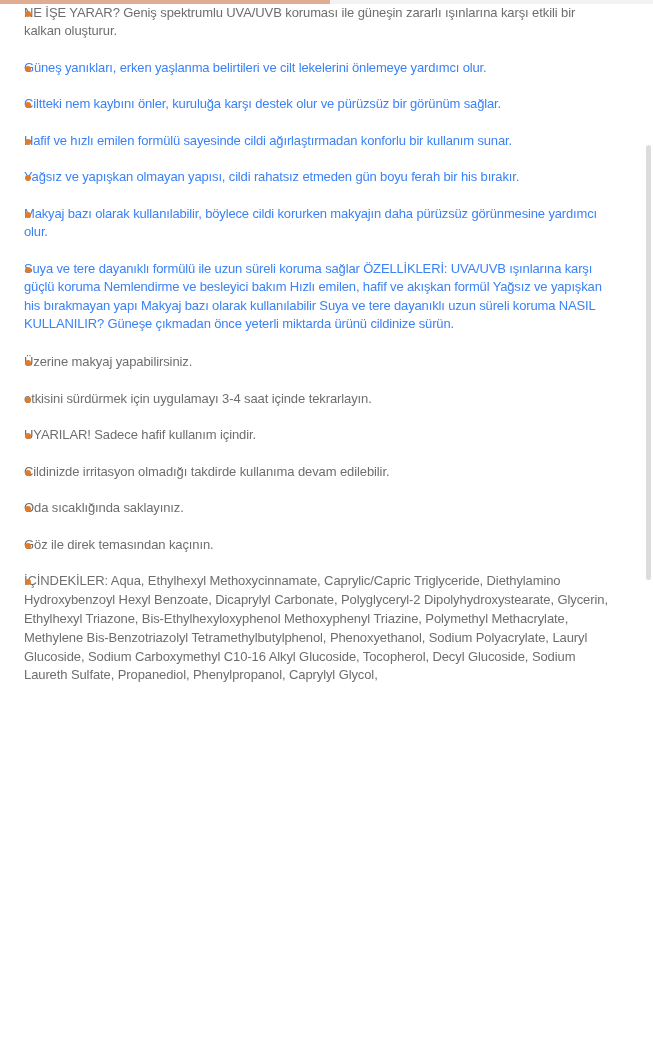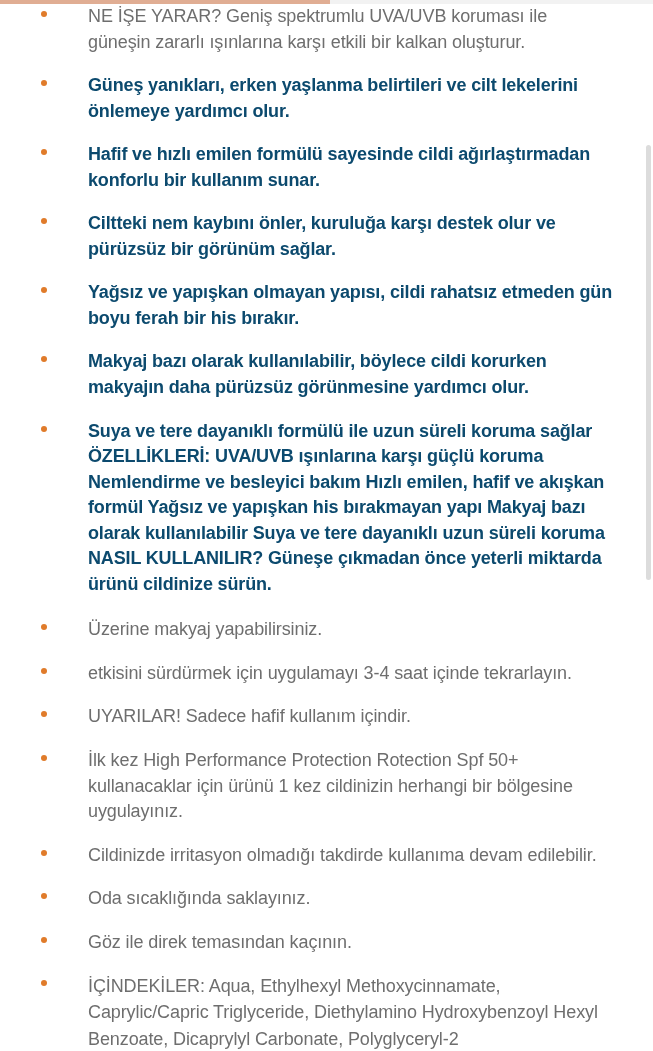--- a/index.html
+++ b/index.html
@@ -68,43 +68,43 @@
   }
 
   ul.bullet-list {
     list-style: none;
     margin: 0;
     padding: 0;
   }
 
   li.bullet-item {
     position: relative;
-    padding-left: 72px;
+    padding-left: 24px;
     padding-right: 32px;
-    margin: 0 0 18px 16px;
+    margin: 0 0 18px 0;
     color: #6e6e6e;
-    font-size: 18px;
+    font-size: 13px;
     line-height: 1.42;
     letter-spacing: -0.1px;
   }
 
   li.bullet-item::before {
     content: "";
     position: absolute;
     left: 25px;
     top: 7px;
     width: 6px;
     height: 6px;
     border-radius: 50%;
     background: #e07b2a;
   }
 
   li.bullet-item.bold {
-    font-weight: bold;
-    color: #0c4a6e;
+    font-weight: normal;
+    color: #3b82f6;
     letter-spacing: -0.15px;
   }
 
   li.bullet-item.feature-block {
     margin-bottom: 20px;
   }
 
   li.bullet-item.ingredients {
     margin-bottom: 0;
     line-height: 1.45;
@@ -113,29 +113,28 @@
 </head>
 <body>
 
 <div class="top-bar-track"></div>
 <div class="top-bar-fill"></div>
 
 <div class="content">
   <ul class="bullet-list" id="bullet-list">
       <li class="bullet-item">NE İŞE YARAR? Geniş spektrumlu UVA/UVB koruması ile güneşin zararlı ışınlarına karşı etkili bir kalkan oluşturur.</li>
       <li class="bullet-item bold">Güneş yanıkları, erken yaşlanma belirtileri ve cilt lekelerini önlemeye yardımcı olur.</li>
+      <li class="bullet-item bold"> Ciltteki nem kaybını önler, kuruluğa karşı destek olur ve pürüzsüz bir görünüm sağlar.</li>
       <li class="bullet-item bold">Hafif ve hızlı emilen formülü sayesinde cildi ağırlaştırmadan konforlu bir kullanım sunar.</li>
-      <li class="bullet-item bold"> Ciltteki nem kaybını önler, kuruluğa karşı destek olur ve pürüzsüz bir görünüm sağlar.</li>
       <li class="bullet-item bold"> Yağsız ve yapışkan olmayan yapısı, cildi rahatsız etmeden gün boyu ferah bir his bırakır.</li>
       <li class="bullet-item bold"> Makyaj bazı olarak kullanılabilir, böylece cildi korurken makyajın daha pürüzsüz görünmesine yardımcı olur.</li>
       <li class="bullet-item bold feature-block">Suya ve tere dayanıklı formülü ile uzun süreli koruma sağlar ÖZELLİKLERİ:  UVA/UVB ışınlarına karşı güçlü koruma  Nemlendirme ve besleyici bakım  Hızlı emilen, hafif ve akışkan formül  Yağsız ve yapışkan his bırakmayan yapı Makyaj bazı olarak kullanılabilir Suya ve tere dayanıklı uzun süreli koruma NASIL KULLANILIR? Güneşe çıkmadan önce yeterli miktarda ürünü cildinize sürün.</li>
       <li class="bullet-item">Üzerine makyaj yapabilirsiniz.</li>
       <li class="bullet-item">etkisini sürdürmek için uygulamayı 3-4 saat içinde tekrarlayın.</li>
       <li class="bullet-item">UYARILAR! Sadece hafif kullanım içindir.</li>
-      <li class="bullet-item">İlk kez High Performance Protection Rotection Spf 50+ kullanacaklar için ürünü 1 kez cildinizin herhangi bir bölgesine uygulayınız.</li>
       <li class="bullet-item">Cildinizde irritasyon olmadığı takdirde kullanıma devam edilebilir.</li>
       <li class="bullet-item">Oda sıcaklığında saklayınız.</li>
       <li class="bullet-item">Göz ile direk temasından kaçının.</li>
       <li class="bullet-item ingredients">İÇİNDEKİLER: Aqua, Ethylhexyl Methoxycinnamate, Caprylic/Capric Triglyceride, Diethylamino Hydroxybenzoyl Hexyl Benzoate, Dicaprylyl Carbonate, Polyglyceryl-2 Dipolyhydroxystearate, Glycerin, Ethylhexyl Triazone, Bis-Ethylhexyloxyphenol Methoxyphenyl Triazine, Polymethyl Methacrylate, Methylene Bis-Benzotriazolyl Tetramethylbutylphenol, Phenoxyethanol, Sodium Polyacrylate, Lauryl Glucoside, Sodium Carboxymethyl C10-16 Alkyl Glucoside, Tocopherol, Decyl Glucoside, Sodium Laureth Sulfate, Propanediol, Phenylpropanol, Caprylyl Glycol,</li>
     </ul>
 </div>
 
 <div class="scrollbar-track">
   <div class="scrollbar-thumb"></div>
 </div>

